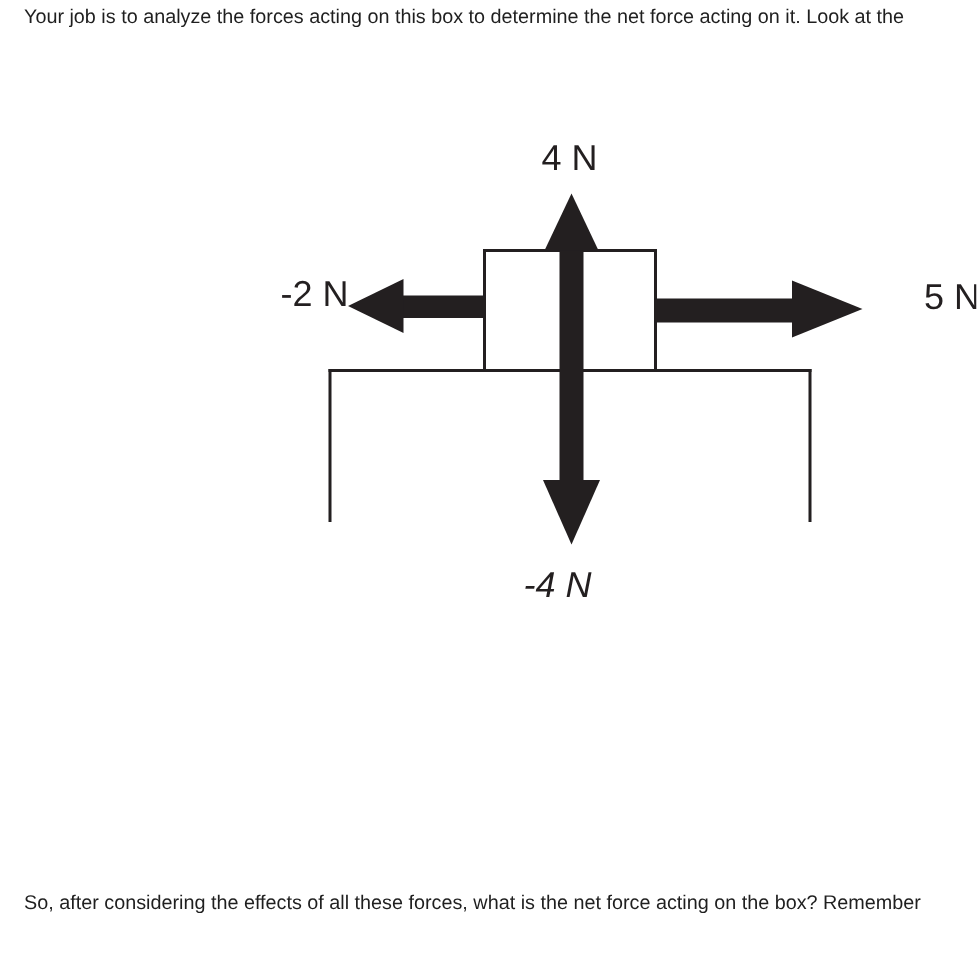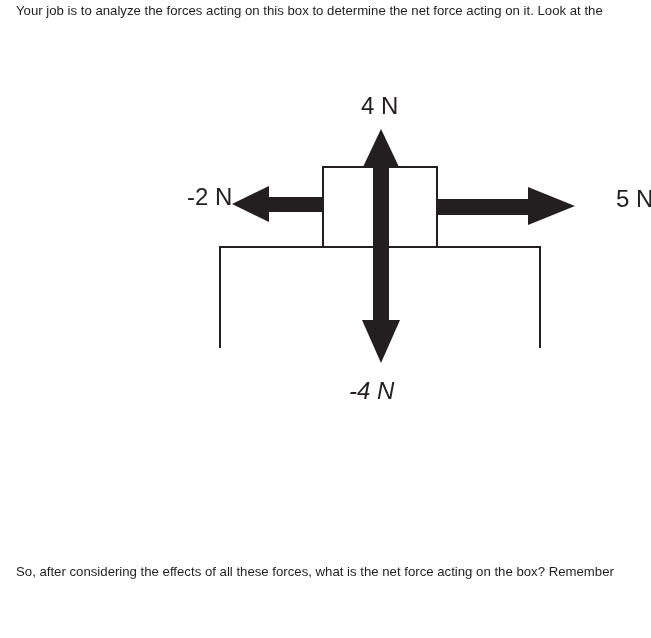--- a/index.html
+++ b/index.html
@@ -107,17 +107,17 @@
     <div class="ah ah-right"></div>
 
     <div class="force-label fl-up">4 N</div>
     <div class="force-label fl-left">-2 N</div>
     <div class="force-label fl-right">5 N</div>
     <div class="force-label fl-down">-4 N</div>
   </div>
 
 
 
-  <div class="para q-para" style="top:562px;">
+  <div class="para q-para" style="top:592px;">
     <div class="line">So, after considering the effects of all these forces, what is the net force acting on the box? Remember</div>
   </div>
 
 </div>
 
 </body></html>

